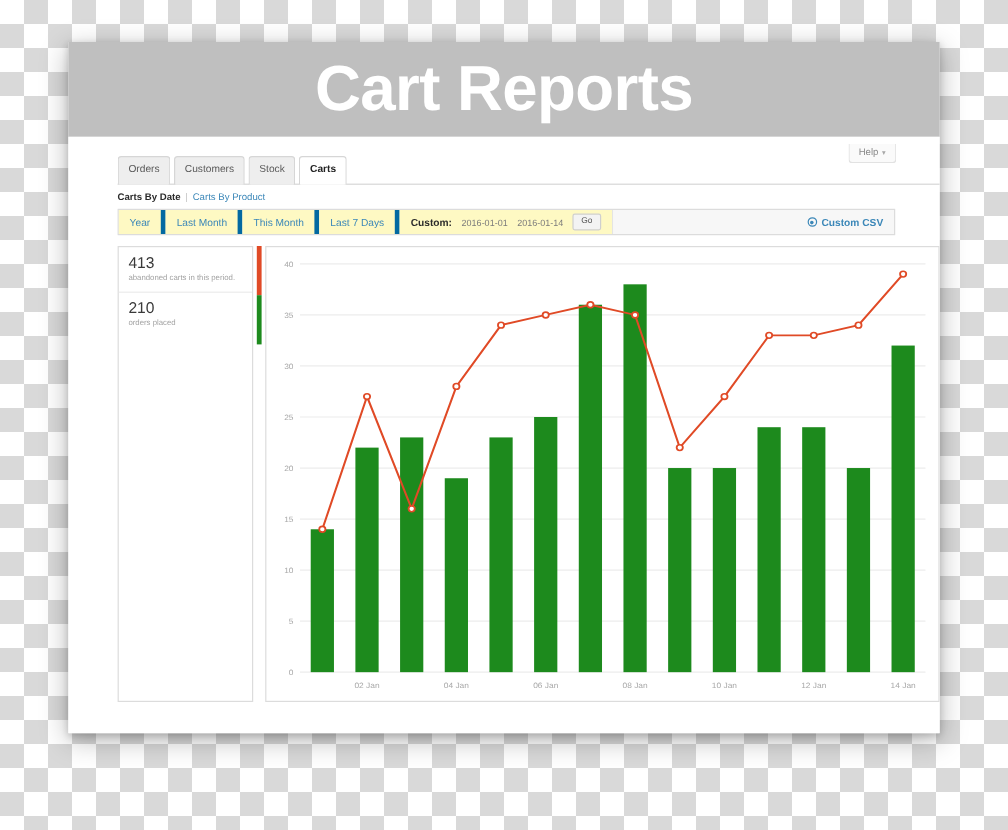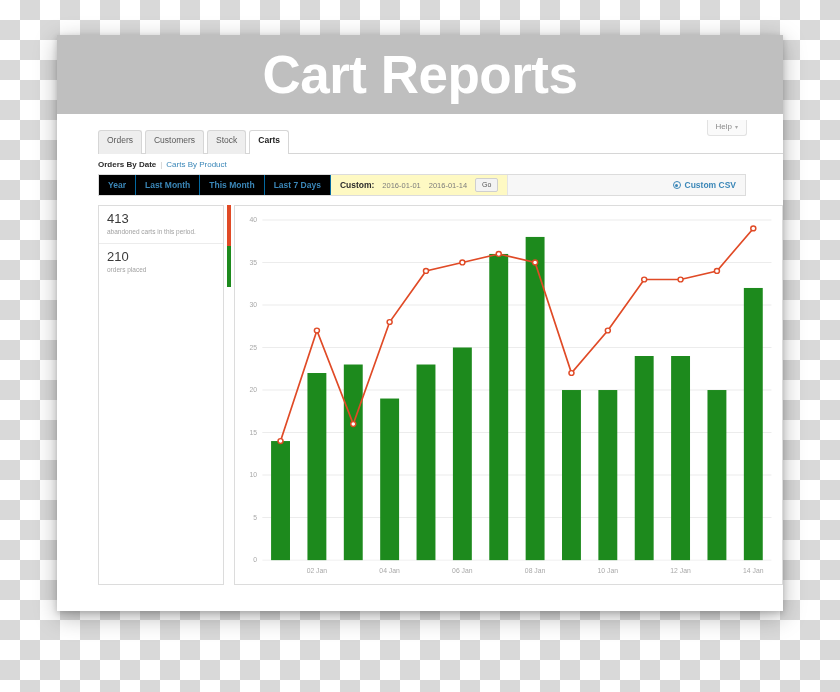--- a/index.html
+++ b/index.html
@@ -66,22 +66,22 @@
   #subnav .lnk { color:#3b87b8; }
 
   
   #filterbar {
     display:flex; align-items:stretch;
     border:1px solid #dcdcdc; background:#fafafa;
     height:22px; width:648px; position:relative;
   }
   .fb-item {
     display:flex; align-items:center; padding:0 9px;
-    font-size:8.5px; color:#3b87b8; font-weight:bold;
-    border-right:1px solid #0369a1; background:#000000; white-space:nowrap;
+    font-size:8.5px; color:#3b87b8; font-weight:normal;
+    border-right:4px solid #0369a1; background:#fef9c3; white-space:nowrap;
   }
   .fb-custom {
     display:flex; align-items:center; gap:8px; padding:0 9px;
     background:#fef9c3; border-right:1px solid #e4e4e4; white-space:nowrap;
   }
   .fb-custom .lbl { font-size:8.5px; font-weight:bold; color:#2b2b2b; }
   .fb-custom .dt { font-size:7.5px; color:#7c7c7c; }
   .fb-go {
     font-size:7px; color:#555; background:#f3f3f3;
     border:1px solid #cfcfcf; border-radius:2px;
@@ -100,21 +100,21 @@
   .fb-export .ic:after {
     content:""; position:absolute; left:50%; top:50%;
     width:3px; height:3px; margin:-1.5px 0 0 -1.5px;
     background:#3b87b8; border-radius:50%;
   }
 
   
   #content { display:flex; margin-top:9px; height:380px; }
 
   #stats {
-    width:126px; border:1px solid #dcdcdc; background:#ffffff;
+    width:113px; border:1px solid #dcdcdc; background:#ffffff;
     height:100%; flex:none;
   }
   .stat { border-bottom:1px solid #ececec; padding:6px 8px 7px 8px; }
   .stat:last-child { border-bottom:none; }
   .stat .num { font-size:13px; color:#3a3a3a; line-height:1.15; }
   .stat .lab { font-size:6.5px; color:#a2a2a2; margin-top:1px; line-height:1.2; }
 
   #legendbar { width:4px; flex:none; margin-left:3px; display:flex; flex-direction:column; height:82px; }
   #legendbar .seg { flex:1; }
 
@@ -147,21 +147,21 @@
     <div id="panel">
 
       <div id="tabs">
         <div class="tab">Orders</div>
         <div class="tab">Customers</div>
         <div class="tab">Stock</div>
         <div class="tab active">Carts</div>
       </div>
 
       <div id="subnav">
-        <span class="cur">Orders By Date</span><span class="sep">|</span><span class="lnk">Carts By Product</span>
+        <span class="cur">Carts By Date</span><span class="sep">|</span><span class="lnk">Carts By Product</span>
       </div>
 
       <div id="filterbar">
         <div class="fb-item">Year</div>
         <div class="fb-item">Last Month</div>
         <div class="fb-item">This Month</div>
         <div class="fb-item">Last 7 Days</div>
         <div class="fb-custom">
           <span class="lbl">Custom:</span>
           <span class="dt">2016-01-01</span>

